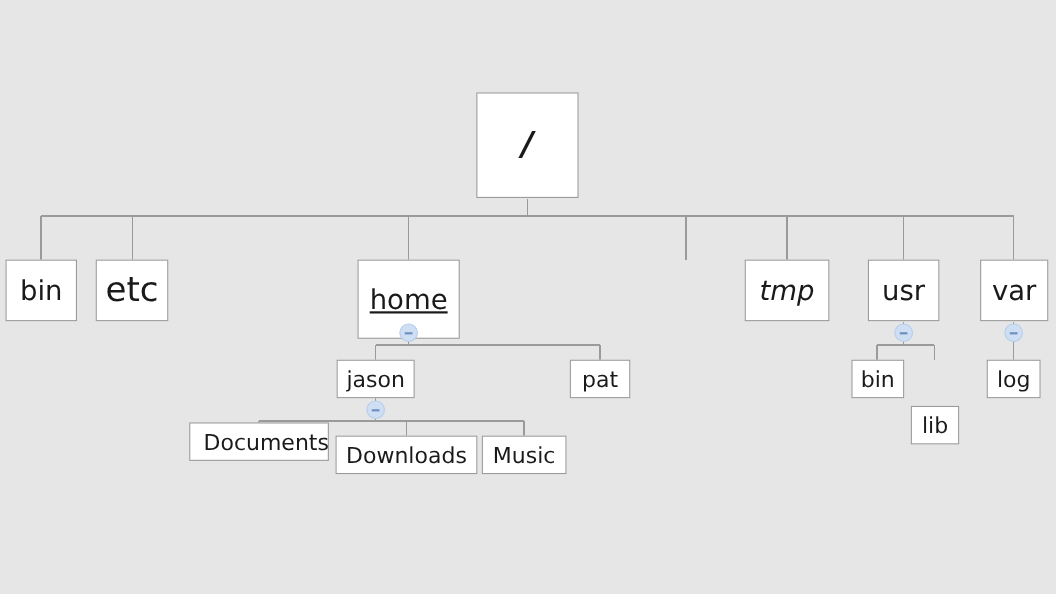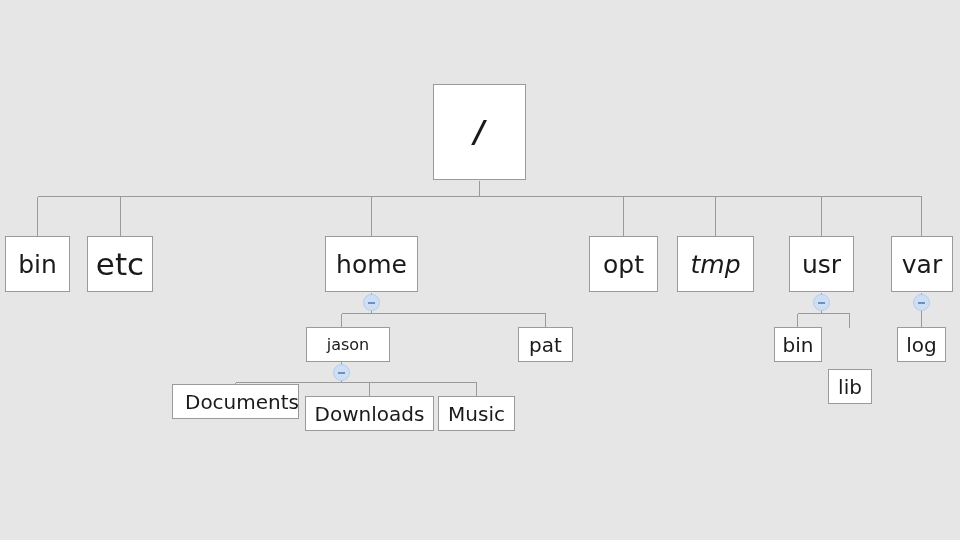--- a/index.html
+++ b/index.html
@@ -114,41 +114,38 @@
   </div>
 
   <div class="node" style="left:5px; top:236px; width:65px; height:56px; font-size:25px;">
     <span class="node-label">bin</span>
   </div>
 
   <div class="node" style="left:87px; top:236px; width:66px; height:56px; font-size:31px;">
     <span class="node-label">etc</span>
   </div>
 
-  <div class="node" style="left:325px; top:236px; width:93px; height:56px; font-size:25px;">
+  <div class="node" style="left:325px; top:236px; width:93px; height:72px; font-size:25px;text-decoration:underline;">
     <span class="node-label">home</span>
   </div>
 
-  <div class="node" style="left:589px; top:236px; width:69px; height:56px; font-size:25px;">
-    <span class="node-label">opt</span>
-  </div>
 
   <div class="node" style="left:677px; top:236px; width:77px; height:56px; font-size:25px;font-style:italic;">
     <span class="node-label">tmp</span>
   </div>
 
   <div class="node" style="left:789px; top:236px; width:65px; height:56px; font-size:25px;align-items:center;">
     <span class="node-label">usr</span>
   </div>
 
   <div class="node" style="left:891px; top:236px; width:62px; height:56px; font-size:25px;">
     <span class="node-label">var</span>
   </div>
 
-  <div class="node" style="left:306px; top:327px; width:84px; height:35px; font-size:16px;">
+  <div class="node" style="left:306px; top:327px; width:71px; height:35px; font-size:20px;">
     <span class="node-label">jason</span>
   </div>
 
   <div class="node" style="left:518px; top:327px; width:55px; height:35px; font-size:20px;">
     <span class="node-label">pat</span>
   </div>
 
   <div class="node" style="left:774px; top:327px; width:48px; height:35px; font-size:20px;">
     <span class="node-label">bin</span>
   </div>

